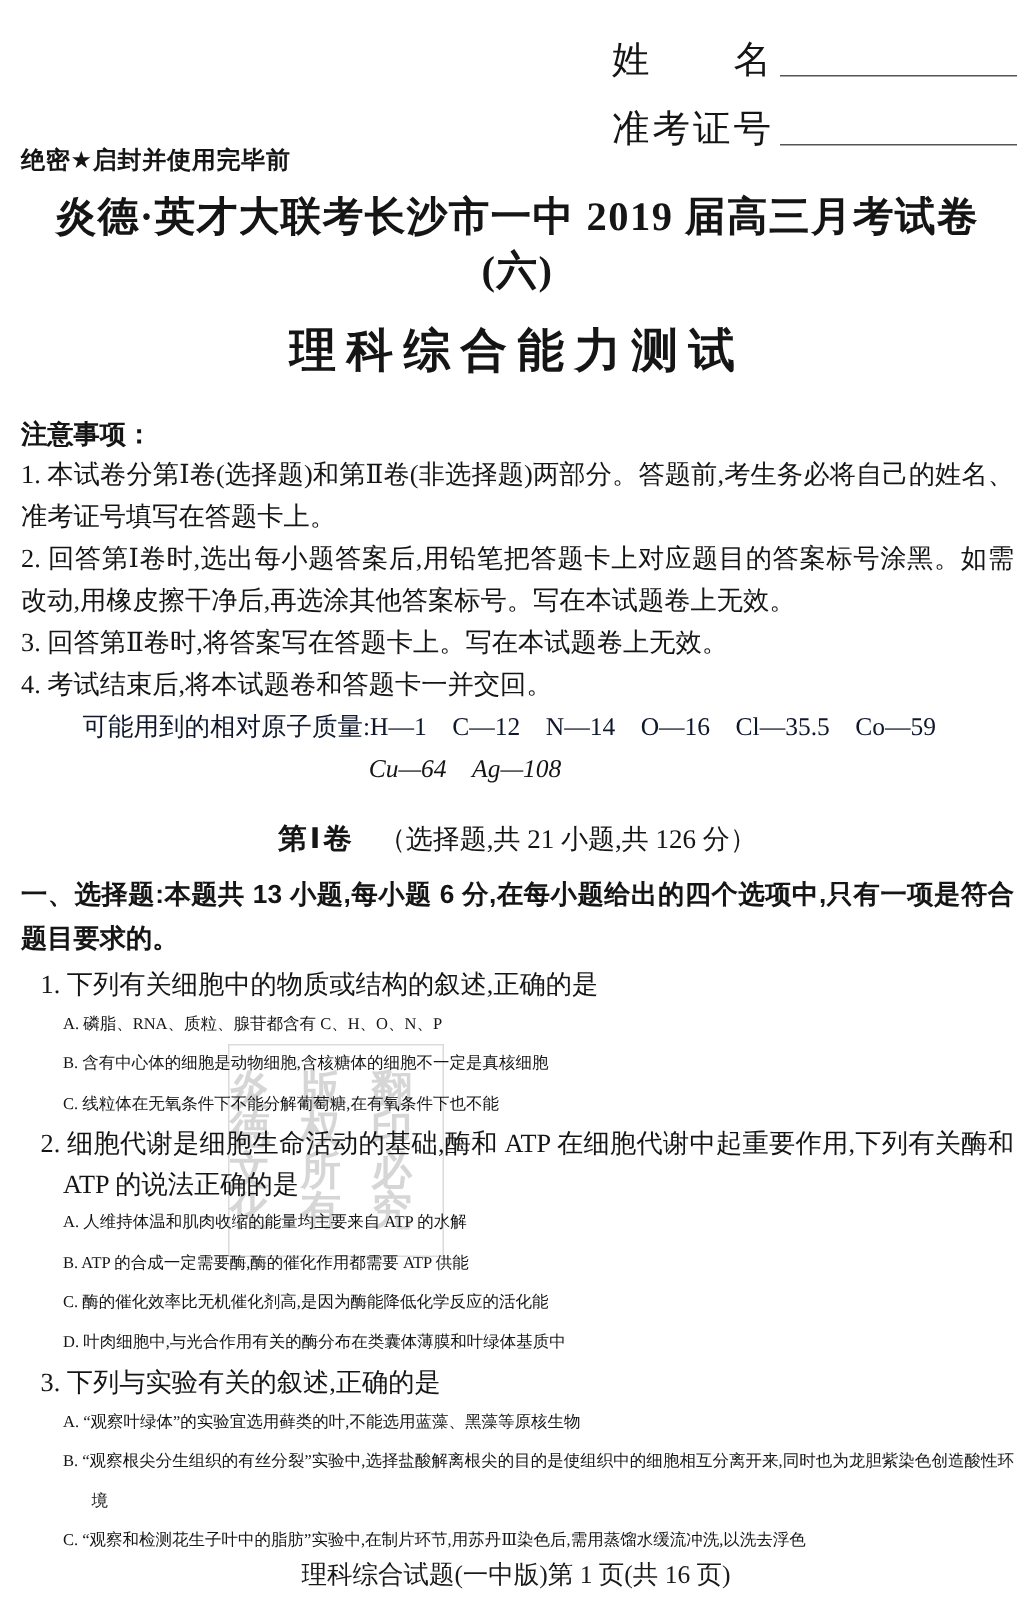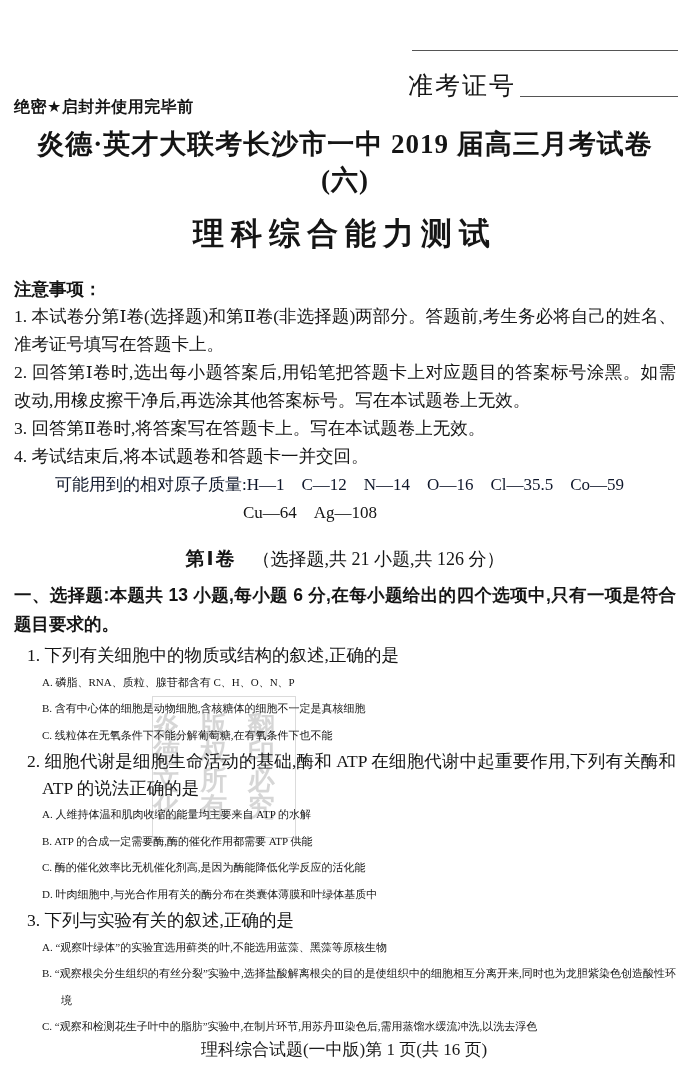--- a/index.html
+++ b/index.html
@@ -44,21 +44,21 @@
 
   
   .notices-heading {
     font-family:"Liberation Sans","DejaVu Sans",sans-serif;
     font-weight:bold; font-size:17.5px;
     margin-top:21px; line-height:26px;
   }
   .notice-item { margin:0; font-size:17.5px; line-height:28px; text-align:justify; }
 
   .atomic1 { margin:1px 0 0 41px; font-size:17px; line-height:28px; color:#0f172a; }
-  .atomic2 { margin:0 70px 0 0; text-align:center; font-size:17px; line-height:28px; }
+  .atomic2 { margin:0 70px 0 0; text-align:center; font-size:17px; line-height:28px;font-style:italic; }
 
   
   .section-heading { text-align:center; margin-top:17px; line-height:30px; font-size:18px; }
   .section-heading .vol {
     font-family:"Liberation Sans","DejaVu Sans",sans-serif;
     font-weight:bold; font-size:19px; margin-right:16px; letter-spacing:2px;
   }
 
   .instruction {
     font-family:"Liberation Sans","DejaVu Sans",sans-serif;
@@ -98,20 +98,21 @@
 <div class="page">
 
   <div class="watermark">
     <div>炎德文化</div>
     <div>版权所有</div>
     <div>翻印必究</div>
   </div>
 
   <div class="name-block">
     <div class="name-row">
+      <span class="label">姓　　名</span>
       <span class="uline"></span>
     </div>
     <div class="name-row">
       <span class="label">准考证号</span>
       <span class="uline"></span>
     </div>
   </div>
 
   <div class="secrecy">绝密★启封并使用完毕前</div>
 

